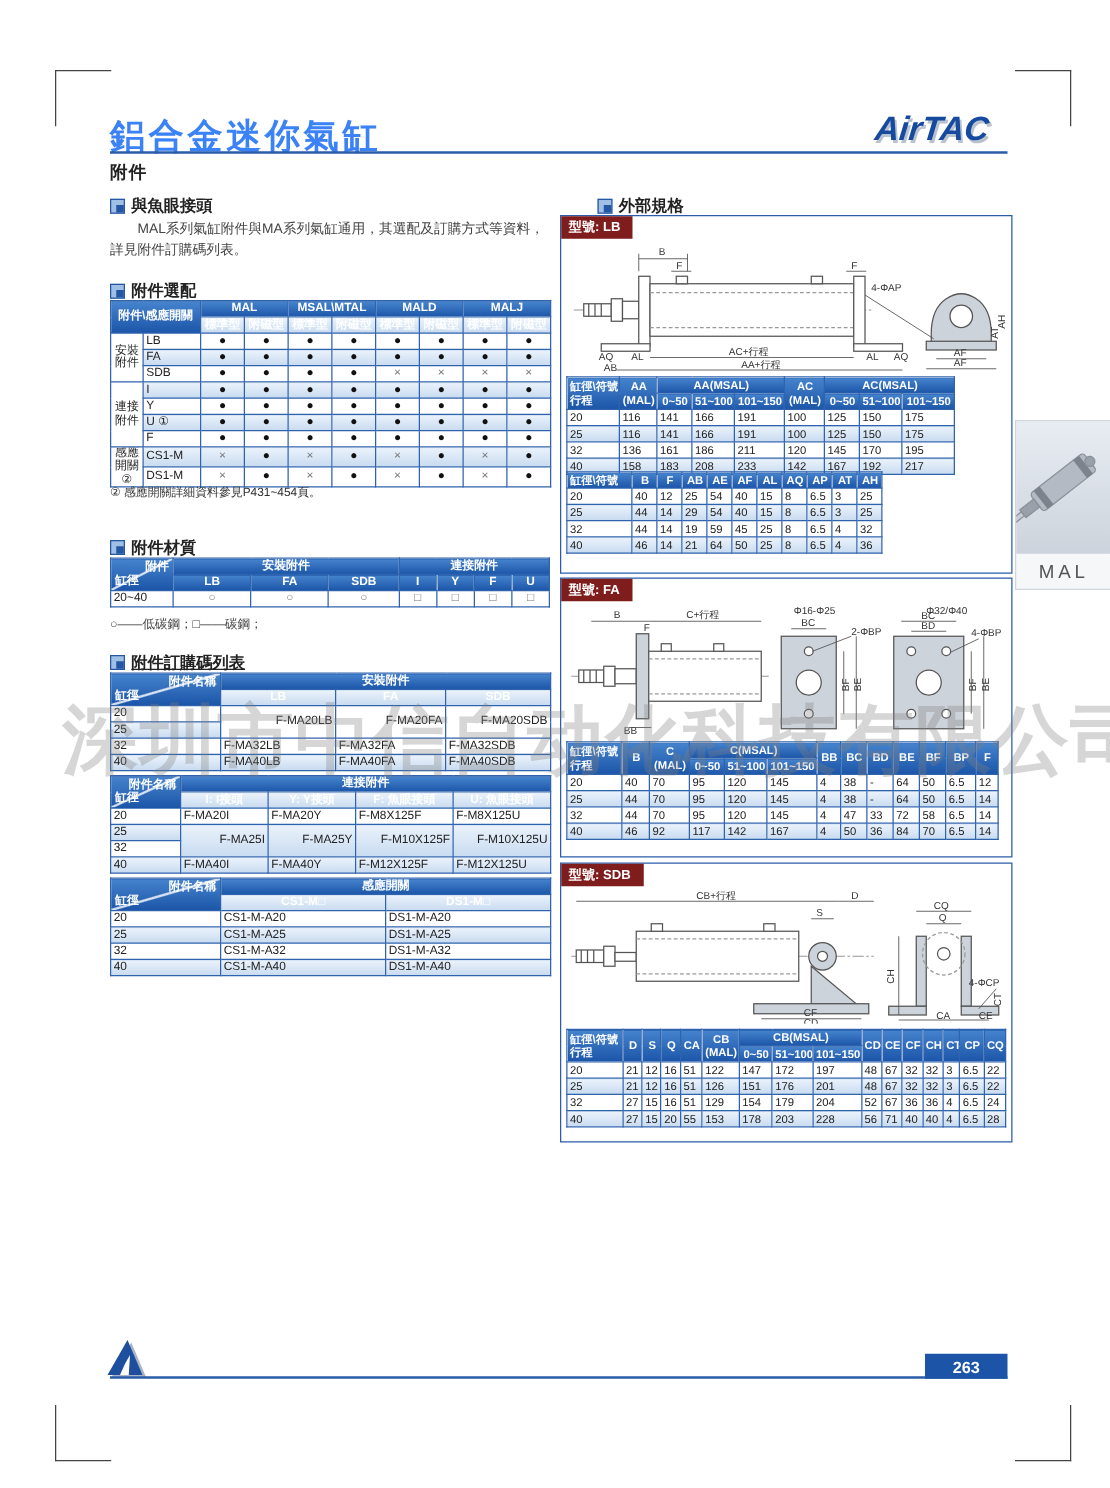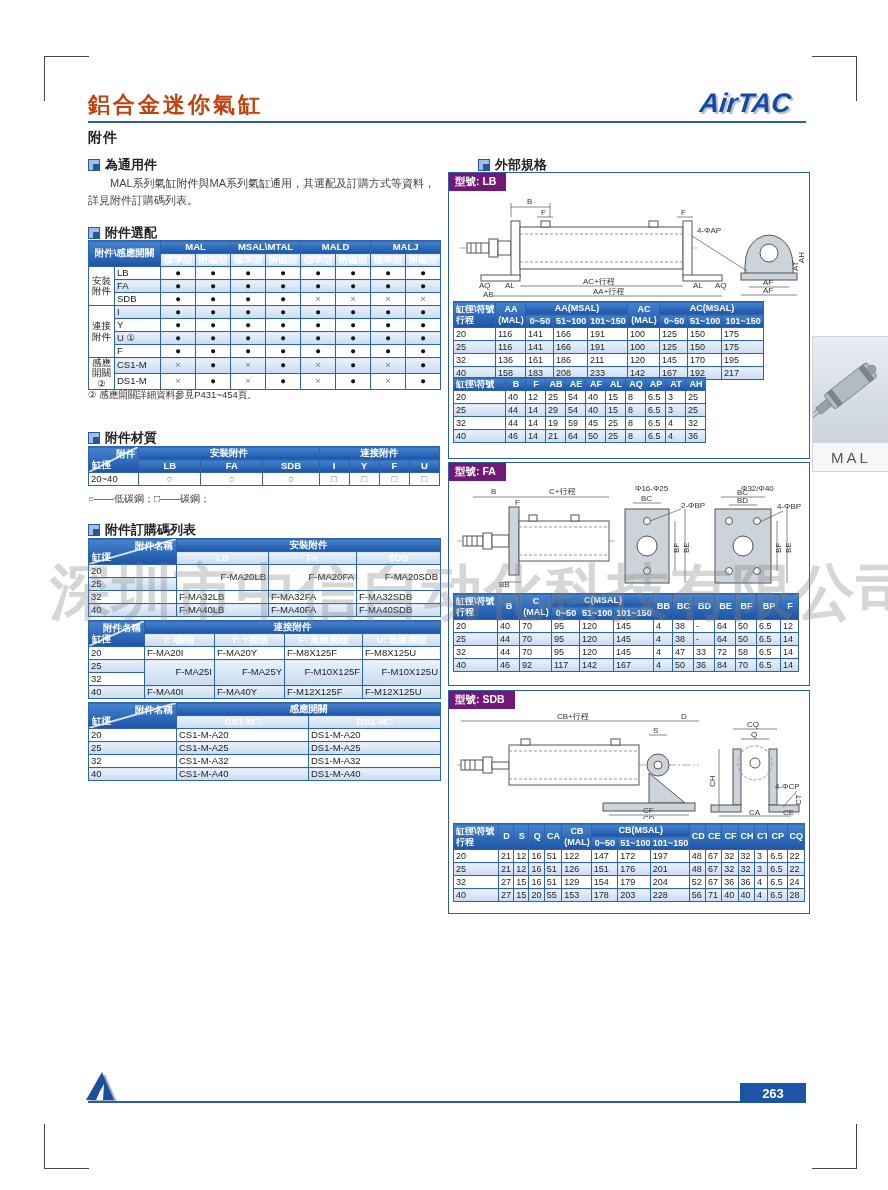--- a/index.html
+++ b/index.html
@@ -5,21 +5,21 @@
   html,body{margin:0;padding:0;}
   body{width:888px;height:1190px;position:relative;background:#fff;
        font-family:"Liberation Sans","DejaVu Sans",sans-serif;color:#222;overflow:hidden;}
   .abs{position:absolute;}
   
   .cropTL{left:44px;top:56px;width:44px;height:44px;border-left:1px solid #444;border-top:1px solid #444;}
   .cropTR{left:812px;top:56px;width:44px;height:44px;border-right:1px solid #444;border-top:1px solid #444;}
   .cropBL{left:44px;top:1124px;width:44px;height:44px;border-left:1px solid #444;border-bottom:1px solid #444;}
   .cropBR{left:812px;top:1124px;width:44px;height:44px;border-right:1px solid #444;border-bottom:1px solid #444;}
   
-  .pageTitle{left:88px;top:90px;font-size:22px;font-weight:bold;color:#c2410c;letter-spacing:3px;font-family:Liberation Mono, monospace;}
+  .pageTitle{left:88px;top:90px;font-size:28px;font-weight:bold;color:#3b82f6;letter-spacing:3px;font-family:Liberation Mono, monospace;}
   .rule{left:88px;top:121px;width:718px;height:2px;background:#2a5caa;}
   .subTitle{left:88px;top:129px;font-size:14px;font-weight:bold;color:#222;letter-spacing:1px;}
   .logo{left:700px;top:88px;font-size:27px;font-weight:bold;font-style:italic;color:#164a9e;
         letter-spacing:0px;transform:skewX(-6deg);text-shadow:2px 2px 0 #b9c2cf;}
   
   .sec{display:flex;align-items:center;gap:5px;font-size:13px;font-weight:bold;color:#222;}
   .bullet{width:10px;height:10px;background:#9fc0e4;border:1px solid #2456a4;position:relative;display:inline-block;}
   .bullet .bi{position:absolute;right:0;bottom:0;width:6px;height:6px;background:#2456a4;}
   .para{font-size:11px;color:#444;line-height:1.5;text-indent:2em;}
   
@@ -47,21 +47,21 @@
   .mat tr td.rl{text-align:left;color:#222;}
   .legend{font-size:10px;color:#444;}
   .ord tr:nth-child(even) td{background:linear-gradient(#eaf2fb,#c8dbf0);}
   .ord tr td.mg{background:#fff;text-align:right;}
   .ord tbody tr:nth-child(even) td{background:linear-gradient(#eaf2fb,#c8dbf0);}
   
   .num th,.num td{font-size:9px;padding:0 1px 0 2px;}
   .num tbody tr:nth-child(even) td{background:linear-gradient(#eaf2fb,#c8dbf0);}
   
   .specBox{border:1px solid #2a5caa;background:#fff;}
-  .tab{position:absolute;left:0;top:0;background:#701a75;color:#fff;font-size:10.5px;
+  .tab{position:absolute;left:0;top:0;background:#7f1d1d;color:#fff;font-size:10.5px;
        font-weight:bold;padding:2px 10px 2px 6px;}
   svg text{font-family:"Liberation Sans",sans-serif;font-size:8px;fill:#333;}
   svg{display:block;}
   
   .sideTab{left:812px;top:336px;width:76px;height:134px;border:1px solid #d0d6de;border-right:none;
       background:linear-gradient(180deg,#e8edf3,#c6ccd6);}
   .sideTab .lbl{position:absolute;left:0;bottom:0;width:100%;height:28px;background:#f5f7f9;
       display:flex;align-items:center;justify-content:center;font-size:15px;color:#555;letter-spacing:3px;}
   
   .footLine{left:88px;top:1101px;width:718px;height:2px;background:#2a5caa;}
@@ -83,21 +83,21 @@
 <div class="abs logo">AirTAC</div>
 <div class="abs rule"></div>
 <div class="abs subTitle">附件</div>
 
 <div class="abs watermark">深圳市中信自动化科技有限公司</div>
 
 <div class="abs sec" style="left:88px;top:156px;">
   <span class="bullet">
       <span class="bi"></span>
     </span>
-  <span>為通用件</span>
+  <span>與魚眼接頭</span>
 </div>
 <div class="abs para" style="left:88px;top:175px;width:352px;">MAL系列氣缸附件與MA系列氣缸通用，其選配及訂購方式等資料，詳見附件訂購碼列表。</div>
 
 <div class="abs sec" style="left:88px;top:224px;">
   <span class="bullet">
       <span class="bi"></span>
     </span>
   <span>附件選配</span>
 </div>
 <table class="abs tbl sel" style="left:88px;top:240px;width:352px;">
@@ -271,21 +271,21 @@
         <td>○</td>
         <td>□</td>
         <td>□</td>
         <td>□</td>
         <td>□</td>
       </tr>
 </tbody>
   </table>
 <div class="abs legend" style="left:88px;top:492px;">○——低碳鋼；□——碳鋼；</div>
 
-<div class="abs sec" style="left:88px;top:521px;">
+<div class="abs sec" style="left:88px;top:521px;text-decoration:underline;">
   <span class="bullet">
       <span class="bi"></span>
     </span>
   <span>附件訂購碼列表</span>
 </div>
 <table class="abs tbl ord" style="left:88px;top:538px;width:352px;">
   <colgroup>
       <col style="width:88px">
       <col style="width:92px">
       <col style="width:88px">

